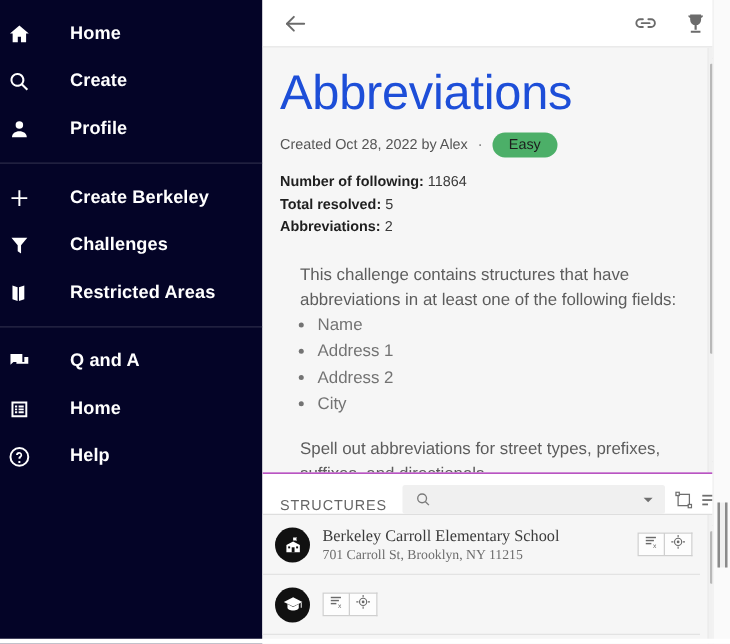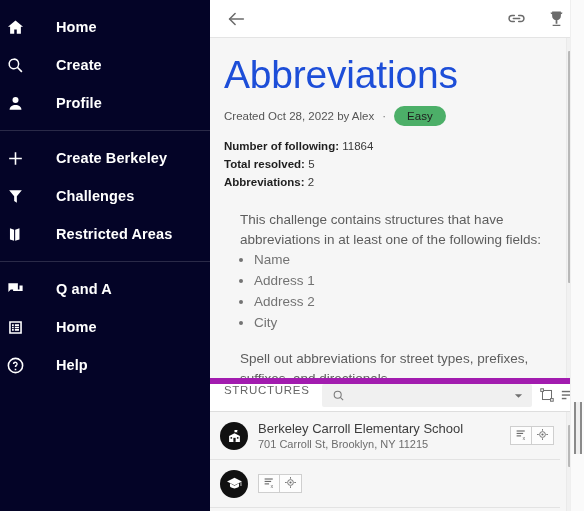--- a/index.html
+++ b/index.html
@@ -170,24 +170,24 @@
     position: absolute;
     left: 1px; width: 10px;
     background: #b8b8b8;
     border-radius: 1px;
   }
 
   
   .structbar {
     flex: 0 0 34px;
     background: #ffffff;
-    border-top: 6px solid #a21caf;
+    border-top: 1px solid #a21caf;
     border-bottom: 1px solid #dedede;
     display: flex;
-    align-items: flex-start;
+    align-items: flex-end;
     padding: 0 18px 0 14px;
     position: relative;
     z-index: 3;
   }
   .structbar-label {
     font-size: 11.5px;
     letter-spacing: .7px;
     color: #666;
     flex: 0 0 auto;
     margin-right: 12px;
@@ -244,21 +244,21 @@
   }
   .avatar {
     width: 28px; height: 28px;
     border-radius: 50%;
     background: #111111;
     flex: 0 0 28px;
     display: flex; align-items: center; justify-content: center;
     margin-right: 10px;
   }
   .avatar svg { display: block; fill: #ffffff; }
-  .row-texts { flex: 1 1 auto; min-width: 0; }
+  .row-texts { flex: 1 1 auto; min-width: 0; font-family: Liberation Serif, serif; }
   .row-title {
     font-size: 13px;
     color: #3c3c3c;
     line-height: 1.32;
     white-space: nowrap; overflow: hidden; text-overflow: ellipsis;
   }
   .row-sub {
     font-size: 11px;
     color: #6d6d6d;
     line-height: 1.35;

